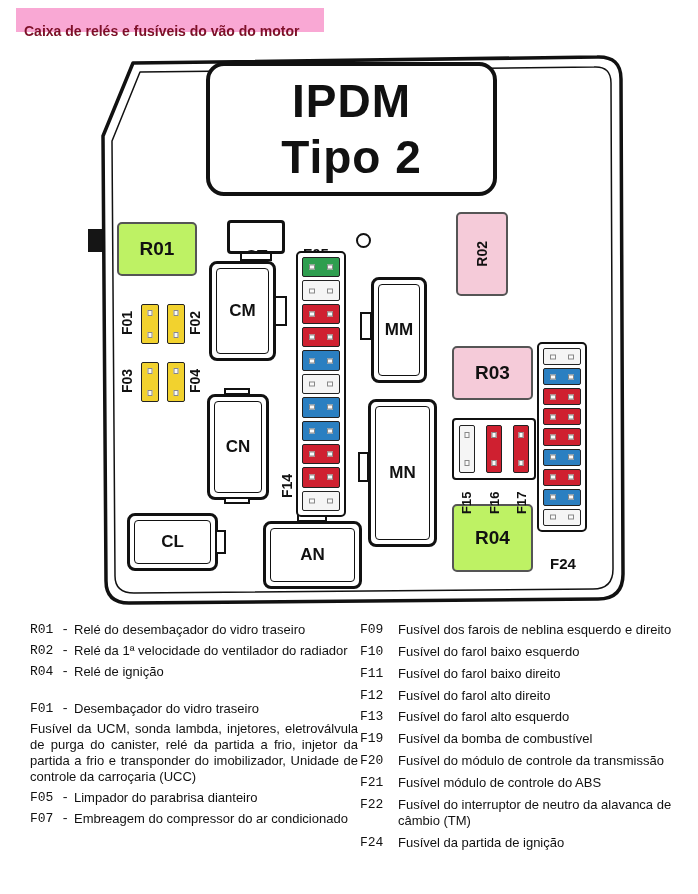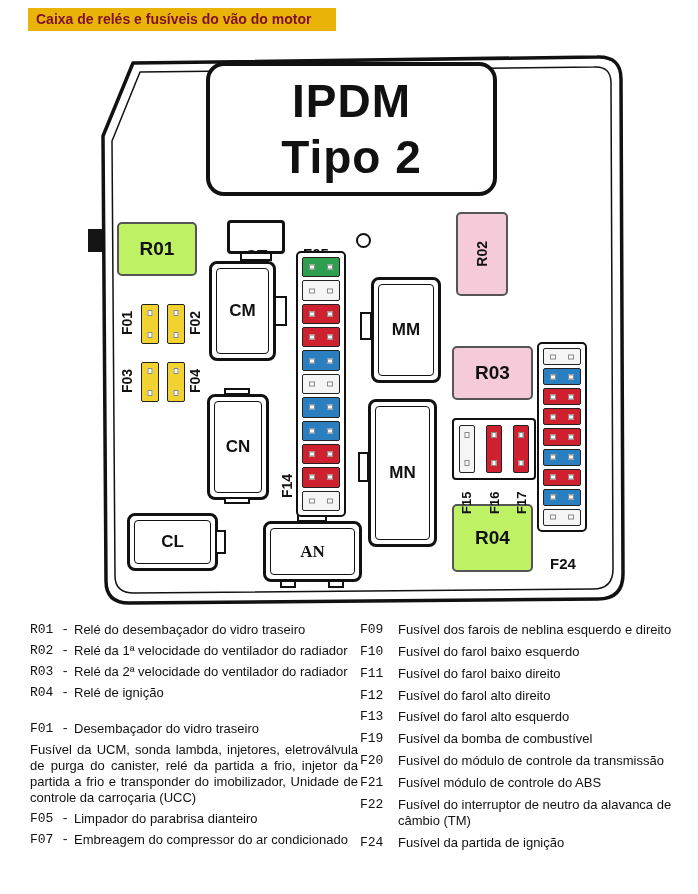--- a/index.html
+++ b/index.html
@@ -4,24 +4,24 @@
 <style>
   * { box-sizing: border-box; margin: 0; padding: 0; }
   html,body { background:#fff; }
   .page {
     position: relative; width: 698px; height: 894px;
     background: #fff; overflow: hidden;
     font-family: "Liberation Sans", "DejaVu Sans", sans-serif;
     color: #111;
   }
   .title-bar {
-    position: absolute; left: 28px; top: 8px; width: 308px; height: 23px;
-    background: #eab308; color: #7d1028;
+    position: absolute; left: 16px; top: 8px; width: 308px; height: 23px;
+    background: #f9a8d4; color: #7d1028;
     font-size: 14px; font-weight: bold; line-height: 23px;
-    padding: 0 8px; z-index: 3;
+    padding: 12px 8px; z-index: 3;
   }
   svg.outline { position: absolute; left: 0; top: 0; z-index: 1; }
 
   .comp { position: absolute; z-index: 2; }
 
   .ipdm {
     left: 206px; top: 62px; width: 291px; height: 134px;
     border: 4px solid #111; border-radius: 18px; background: #fff;
     display: flex; flex-direction: column; align-items: center; justify-content: center;
     font-weight: bold; font-size: 46px; line-height: 1.22; letter-spacing: 1px;
@@ -118,42 +118,42 @@
   <div class="comp" style="left:227px;top:220px;width:58px;height:34px;border:3px solid #111;border-radius:4px;background:#fff;">
     <span class="clabel" style="font-size:17px;margin-top:34px;">CT</span>
   </div>
   <div class="tab" style="left:240px;top:252px;width:32px;height:9px;"></div>
 
   <div class="comp connector" style="left:209px;top:261px;width:67px;height:100px;">
     <span class="clabel">CM</span>
   </div>
   <div class="tab" style="left:274px;top:296px;width:13px;height:30px;"></div>
 
-  <div class="comp connector" style="left:371px;top:277px;width:70px;height:106px;">
+  <div class="comp connector" style="left:371px;top:277px;width:56px;height:106px;">
     <span class="clabel">MM</span>
   </div>
   <div class="tab" style="left:360px;top:312px;width:12px;height:28px;"></div>
 
   <div class="comp connector" style="left:207px;top:394px;width:62px;height:106px;">
     <span class="clabel">CN</span>
   </div>
   <div class="tab" style="left:224px;top:388px;width:26px;height:7px;"></div>
   <div class="tab" style="left:224px;top:497px;width:26px;height:7px;"></div>
 
   <div class="comp connector" style="left:368px;top:399px;width:69px;height:148px;">
     <span class="clabel">MN</span>
   </div>
   <div class="tab" style="left:358px;top:452px;width:11px;height:30px;"></div>
 
   <div class="comp connector" style="left:127px;top:513px;width:91px;height:58px;">
     <span class="clabel">CL</span>
   </div>
   <div class="tab" style="left:215px;top:530px;width:11px;height:24px;"></div>
 
-  <div class="comp connector" style="left:263px;top:521px;width:99px;height:61px;font-family:Liberation Serif, serif;">
+  <div class="comp connector" style="left:263px;top:521px;width:99px;height:68px;">
     <span class="clabel">AN</span>
   </div>
   <div class="tab" style="left:297px;top:514px;width:30px;height:8px;"></div>
   <div class="foot" style="left:280px;top:580px;width:16px;height:8px;"></div>
   <div class="foot" style="left:328px;top:580px;width:16px;height:8px;"></div>
 
   <span class="dlabel" style="left:303px;top:228px;">F05</span>
   <div class="circle" style="left:356px;top:233px;"></div>
   <div class="fuse-strip" style="left:296px;top:251px;width:50px;height:266px;">
       <div class="fuse fuse-h" style="background: rgb(46, 158, 79);">
@@ -292,24 +292,20 @@
     <div class="group">
         <div class="legend-item">
           <span class="legend-code">R01 -</span>
           <span class="legend-text">Relé do desembaçador do vidro traseiro</span>
         </div>
         <div class="legend-item">
           <span class="legend-code">R02 -</span>
           <span class="legend-text">Relé da 1ª velocidade do ventilador do radiador</span>
         </div>
         <div class="legend-item">
-          <span class="legend-code">R03 -</span>
-          <span class="legend-text">Relé da 2ª velocidade do ventilador do radiador</span>
-        </div>
-        <div class="legend-item">
           <span class="legend-code">R04 -</span>
           <span class="legend-text">Relé de ignição</span>
         </div>
       </div>
     <div class="group">
         <div class="legend-item">
           <span class="legend-code">F01 -</span>
           <span class="legend-text">Desembaçador do vidro traseiro</span>
         </div>
         <div class="legend-item">

